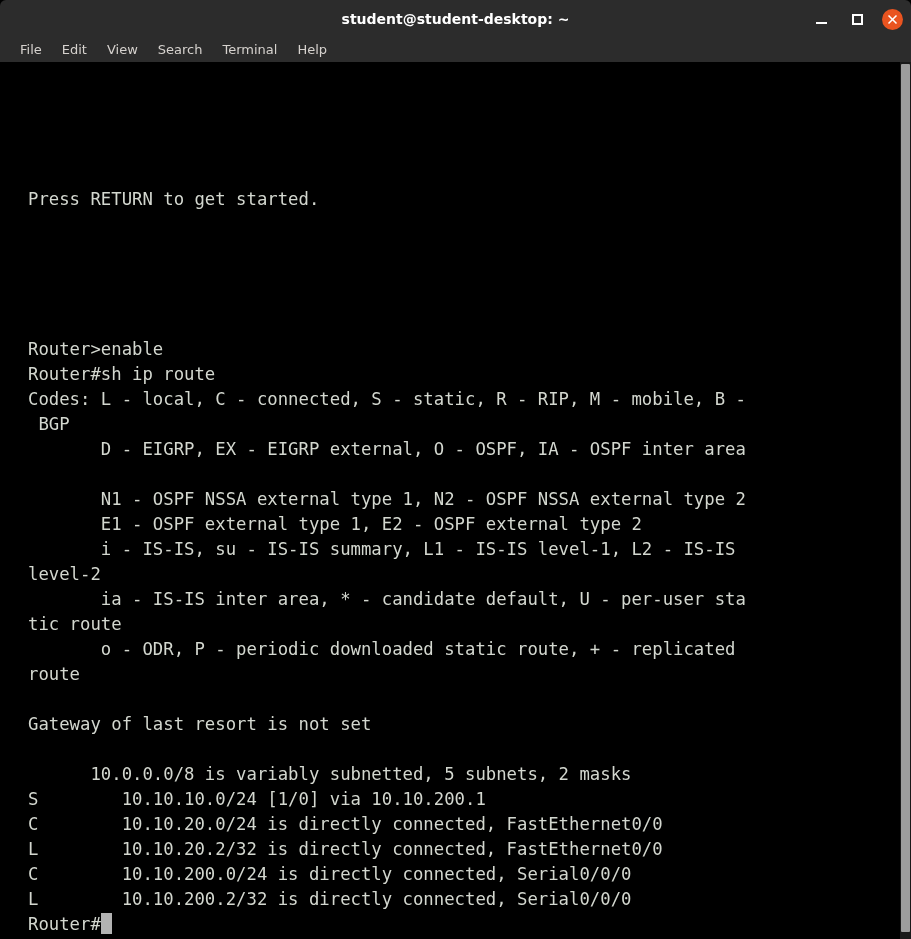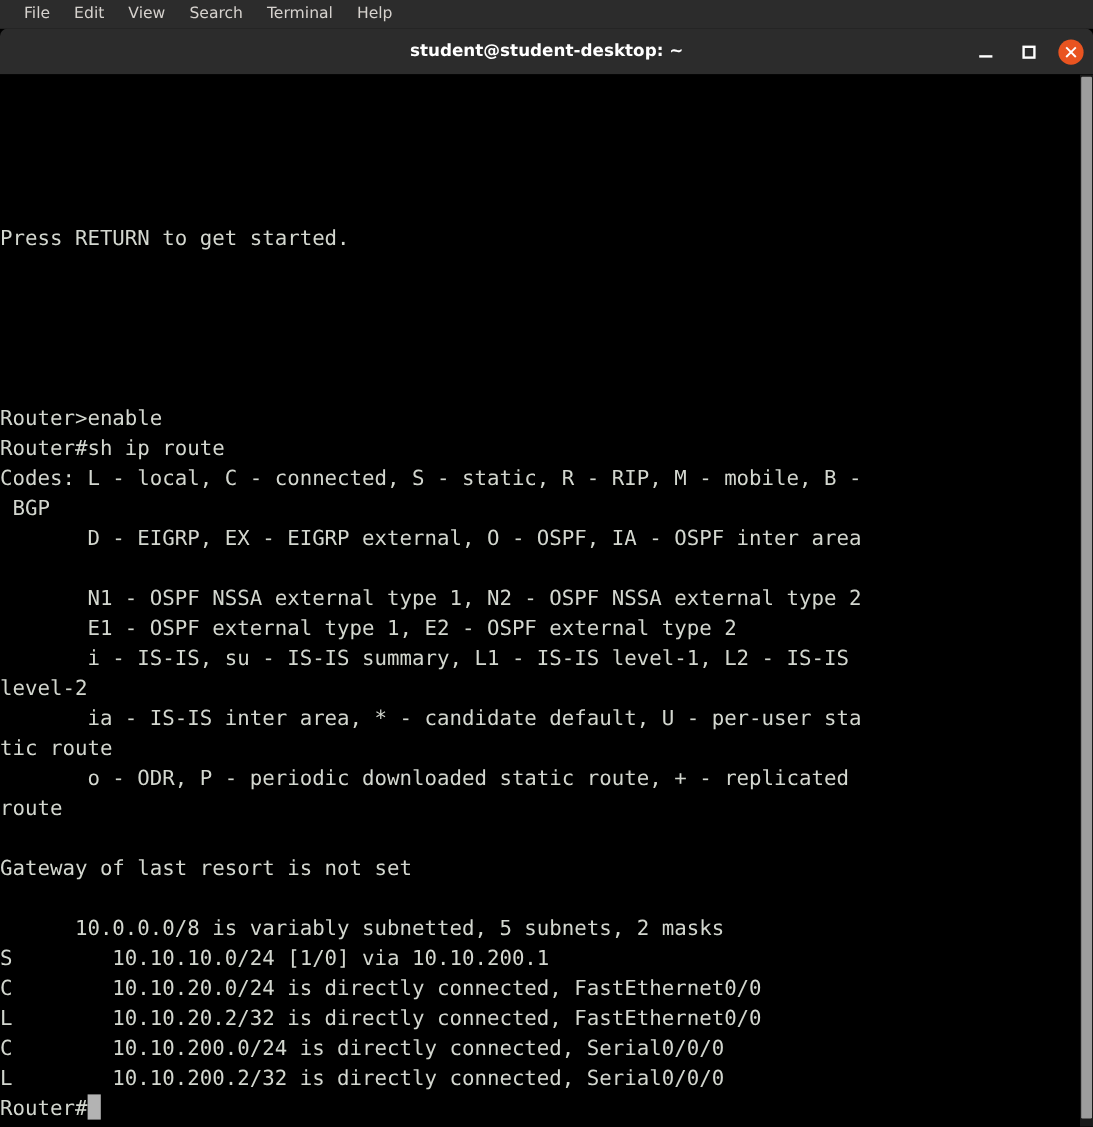--- a/index.html
+++ b/index.html
@@ -125,20 +125,21 @@
     line-height: 25px;
     white-space: pre;
     overflow: hidden;
     padding: 0;
   }
   .tline {
     height: 25px;
     line-height: 25px;
     white-space: pre;
     display: block;
+    margin-left: 28px;
   }
   .cursor {
     display: inline-block;
     width: 11px;
     height: 21px;
     background: #b3b3b3;
     vertical-align: -4px;
   }
 
   
@@ -157,48 +158,48 @@
     width: 9px;
     height: 99%;
     background: #9d9d9d;
     border-radius: 1px;
   }
 </style>
 </head>
 <body>
 
 <div id="window">
-
-  <div id="menubar" style="background: rgb(44, 44, 44);">
-    <div class="menu-item">File</div>
-    <div class="menu-item">Edit</div>
-    <div class="menu-item">View</div>
-    <div class="menu-item">Search</div>
-    <div class="menu-item">Terminal</div>
-    <div class="menu-item">Help</div>
-  </div>
 
   <div id="titlebar" style="background: rgb(44, 44, 44);">
     <span id="titlebar-title">student@student-desktop: ~</span>
     <div class="winbtns">
       <div class="winbtn">
         <span class="minglyph"></span>
       </div>
       <div class="winbtn">
         <span class="maxglyph"></span>
       </div>
       <div class="winbtn close" style="background: rgb(233, 84, 32);">
         <svg width="11" height="11" viewBox="0 0 11 11">
           <line x1="1.5" y1="1.5" x2="9.5" y2="9.5" stroke="#ffffff" stroke-width="1.6"></line>
           <line x1="9.5" y1="1.5" x2="1.5" y2="9.5" stroke="#ffffff" stroke-width="1.6"></line>
         </svg>
       </div>
     </div>
   </div>
 
+  <div id="menubar" style="background: rgb(44, 44, 44);">
+    <div class="menu-item">File</div>
+    <div class="menu-item">Edit</div>
+    <div class="menu-item">View</div>
+    <div class="menu-item">Search</div>
+    <div class="menu-item">Terminal</div>
+    <div class="menu-item">Help</div>
+  </div>
+
   <div id="terminal-wrap">
     <div id="terminal" style="color: rgb(211, 215, 207);"><div class="tline">&nbsp;</div><div class="tline">&nbsp;</div><div class="tline">&nbsp;</div><div class="tline">&nbsp;</div><div class="tline">&nbsp;</div><div class="tline">Press RETURN to get started.</div><div class="tline">&nbsp;</div><div class="tline">&nbsp;</div><div class="tline">&nbsp;</div><div class="tline">&nbsp;</div><div class="tline">&nbsp;</div><div class="tline">Router&gt;enable</div><div class="tline">Router#sh ip route</div><div class="tline">Codes: L - local, C - connected, S - static, R - RIP, M - mobile, B -</div><div class="tline"> BGP</div><div class="tline">       D - EIGRP, EX - EIGRP external, O - OSPF, IA - OSPF inter area</div><div class="tline">&nbsp;</div><div class="tline">       N1 - OSPF NSSA external type 1, N2 - OSPF NSSA external type 2</div><div class="tline">       E1 - OSPF external type 1, E2 - OSPF external type 2</div><div class="tline">       i - IS-IS, su - IS-IS summary, L1 - IS-IS level-1, L2 - IS-IS</div><div class="tline">level-2</div><div class="tline">       ia - IS-IS inter area, * - candidate default, U - per-user sta</div><div class="tline">tic route</div><div class="tline">       o - ODR, P - periodic downloaded static route, + - replicated</div><div class="tline">route</div><div class="tline">&nbsp;</div><div class="tline">Gateway of last resort is not set</div><div class="tline">&nbsp;</div><div class="tline">      10.0.0.0/8 is variably subnetted, 5 subnets, 2 masks</div><div class="tline">S        10.10.10.0/24 [1/0] via 10.10.200.1</div><div class="tline">C        10.10.20.0/24 is directly connected, FastEthernet0/0</div><div class="tline">L        10.10.20.2/32 is directly connected, FastEthernet0/0</div><div class="tline">C        10.10.200.0/24 is directly connected, Serial0/0/0</div><div class="tline">L        10.10.200.2/32 is directly connected, Serial0/0/0</div><div class="tline"><span>Router#</span><span class="cursor" style="background: rgb(179, 179, 179);"></span></div></div>
     <div id="scrollbar" style="background: rgb(26, 26, 26);">
       <div id="scrollbar-thumb" style="background: rgb(157, 157, 157);"></div>
     </div>
   </div>
 
 </div>
 
 </body></html>

